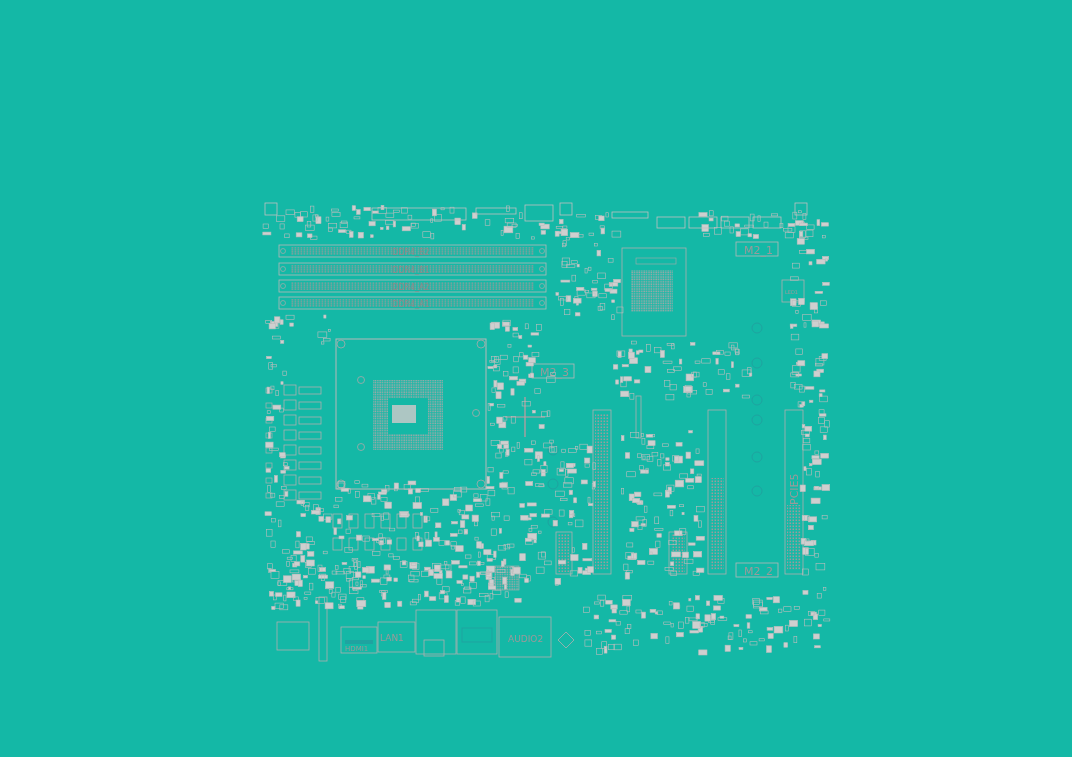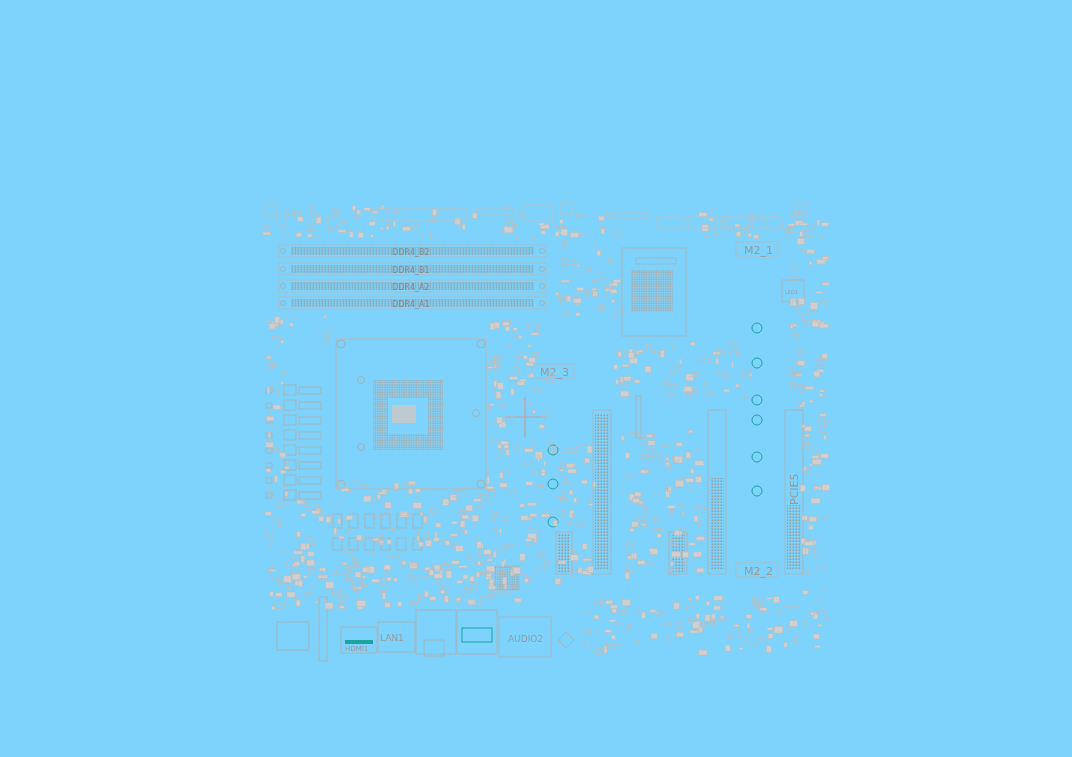--- a/index.html
+++ b/index.html
@@ -1,17 +1,17 @@
 <!DOCTYPE html>
 <html><head>
 <meta charset="utf-8">
 <style>
   html, body { margin:0; padding:0; background:#000; }
   body { width:1072px; height:757px; overflow:hidden; position:relative; font-family:"DejaVu Sans Mono", monospace; }
-  #viewport { position:absolute; left:0; top:0; width:1072px; height:757px; background:#7dd3fc;text-decoration:underline; }
+  #viewport { position:absolute; left:0; top:0; width:1072px; height:757px; background:#14b8a6;text-decoration:underline; }
   svg { position:absolute; left:0; top:0; }
   .lbl { fill:none; stroke:#b8b8b8; stroke-width:0.8; font-family:"DejaVu Sans", sans-serif; }
   .lbltxt { fill:#9a9a9a; font-family:"DejaVu Sans", sans-serif; }
 </style>
 </head>
 <body>
 
 <div id="viewport">
 <svg id="board-svg" width="1072" height="757" viewBox="0 0 1072 757">
   <defs>

